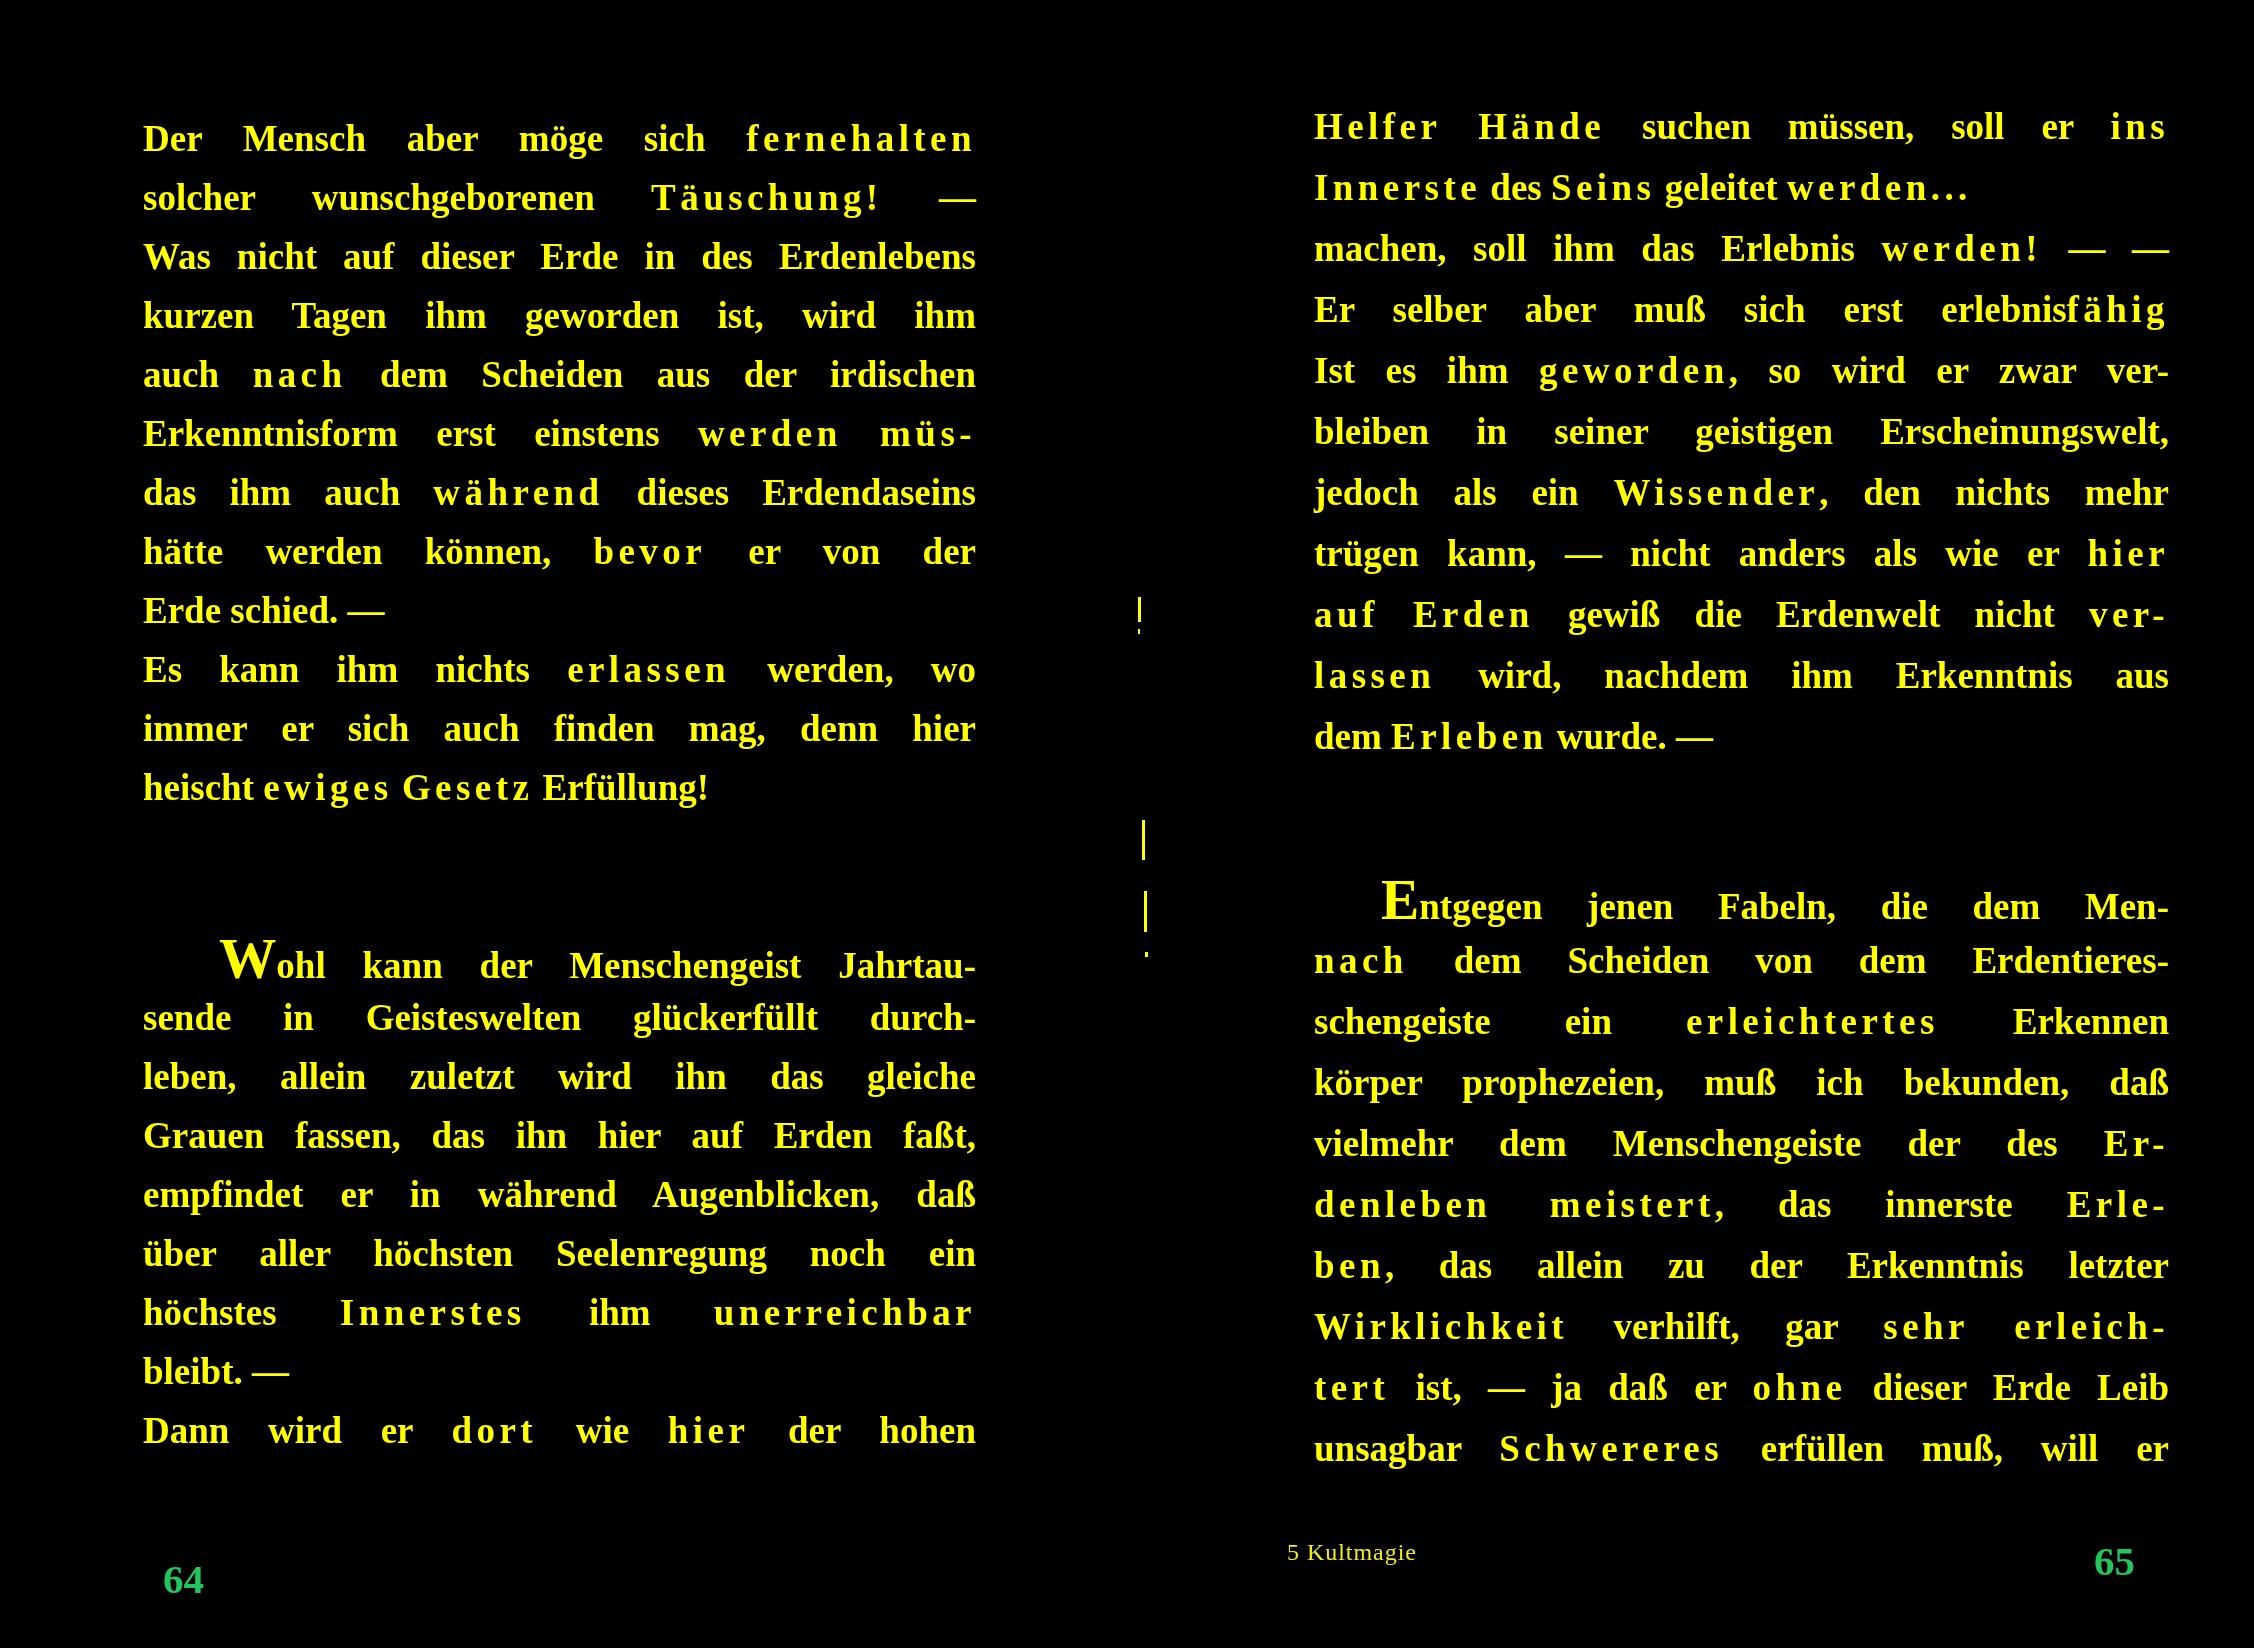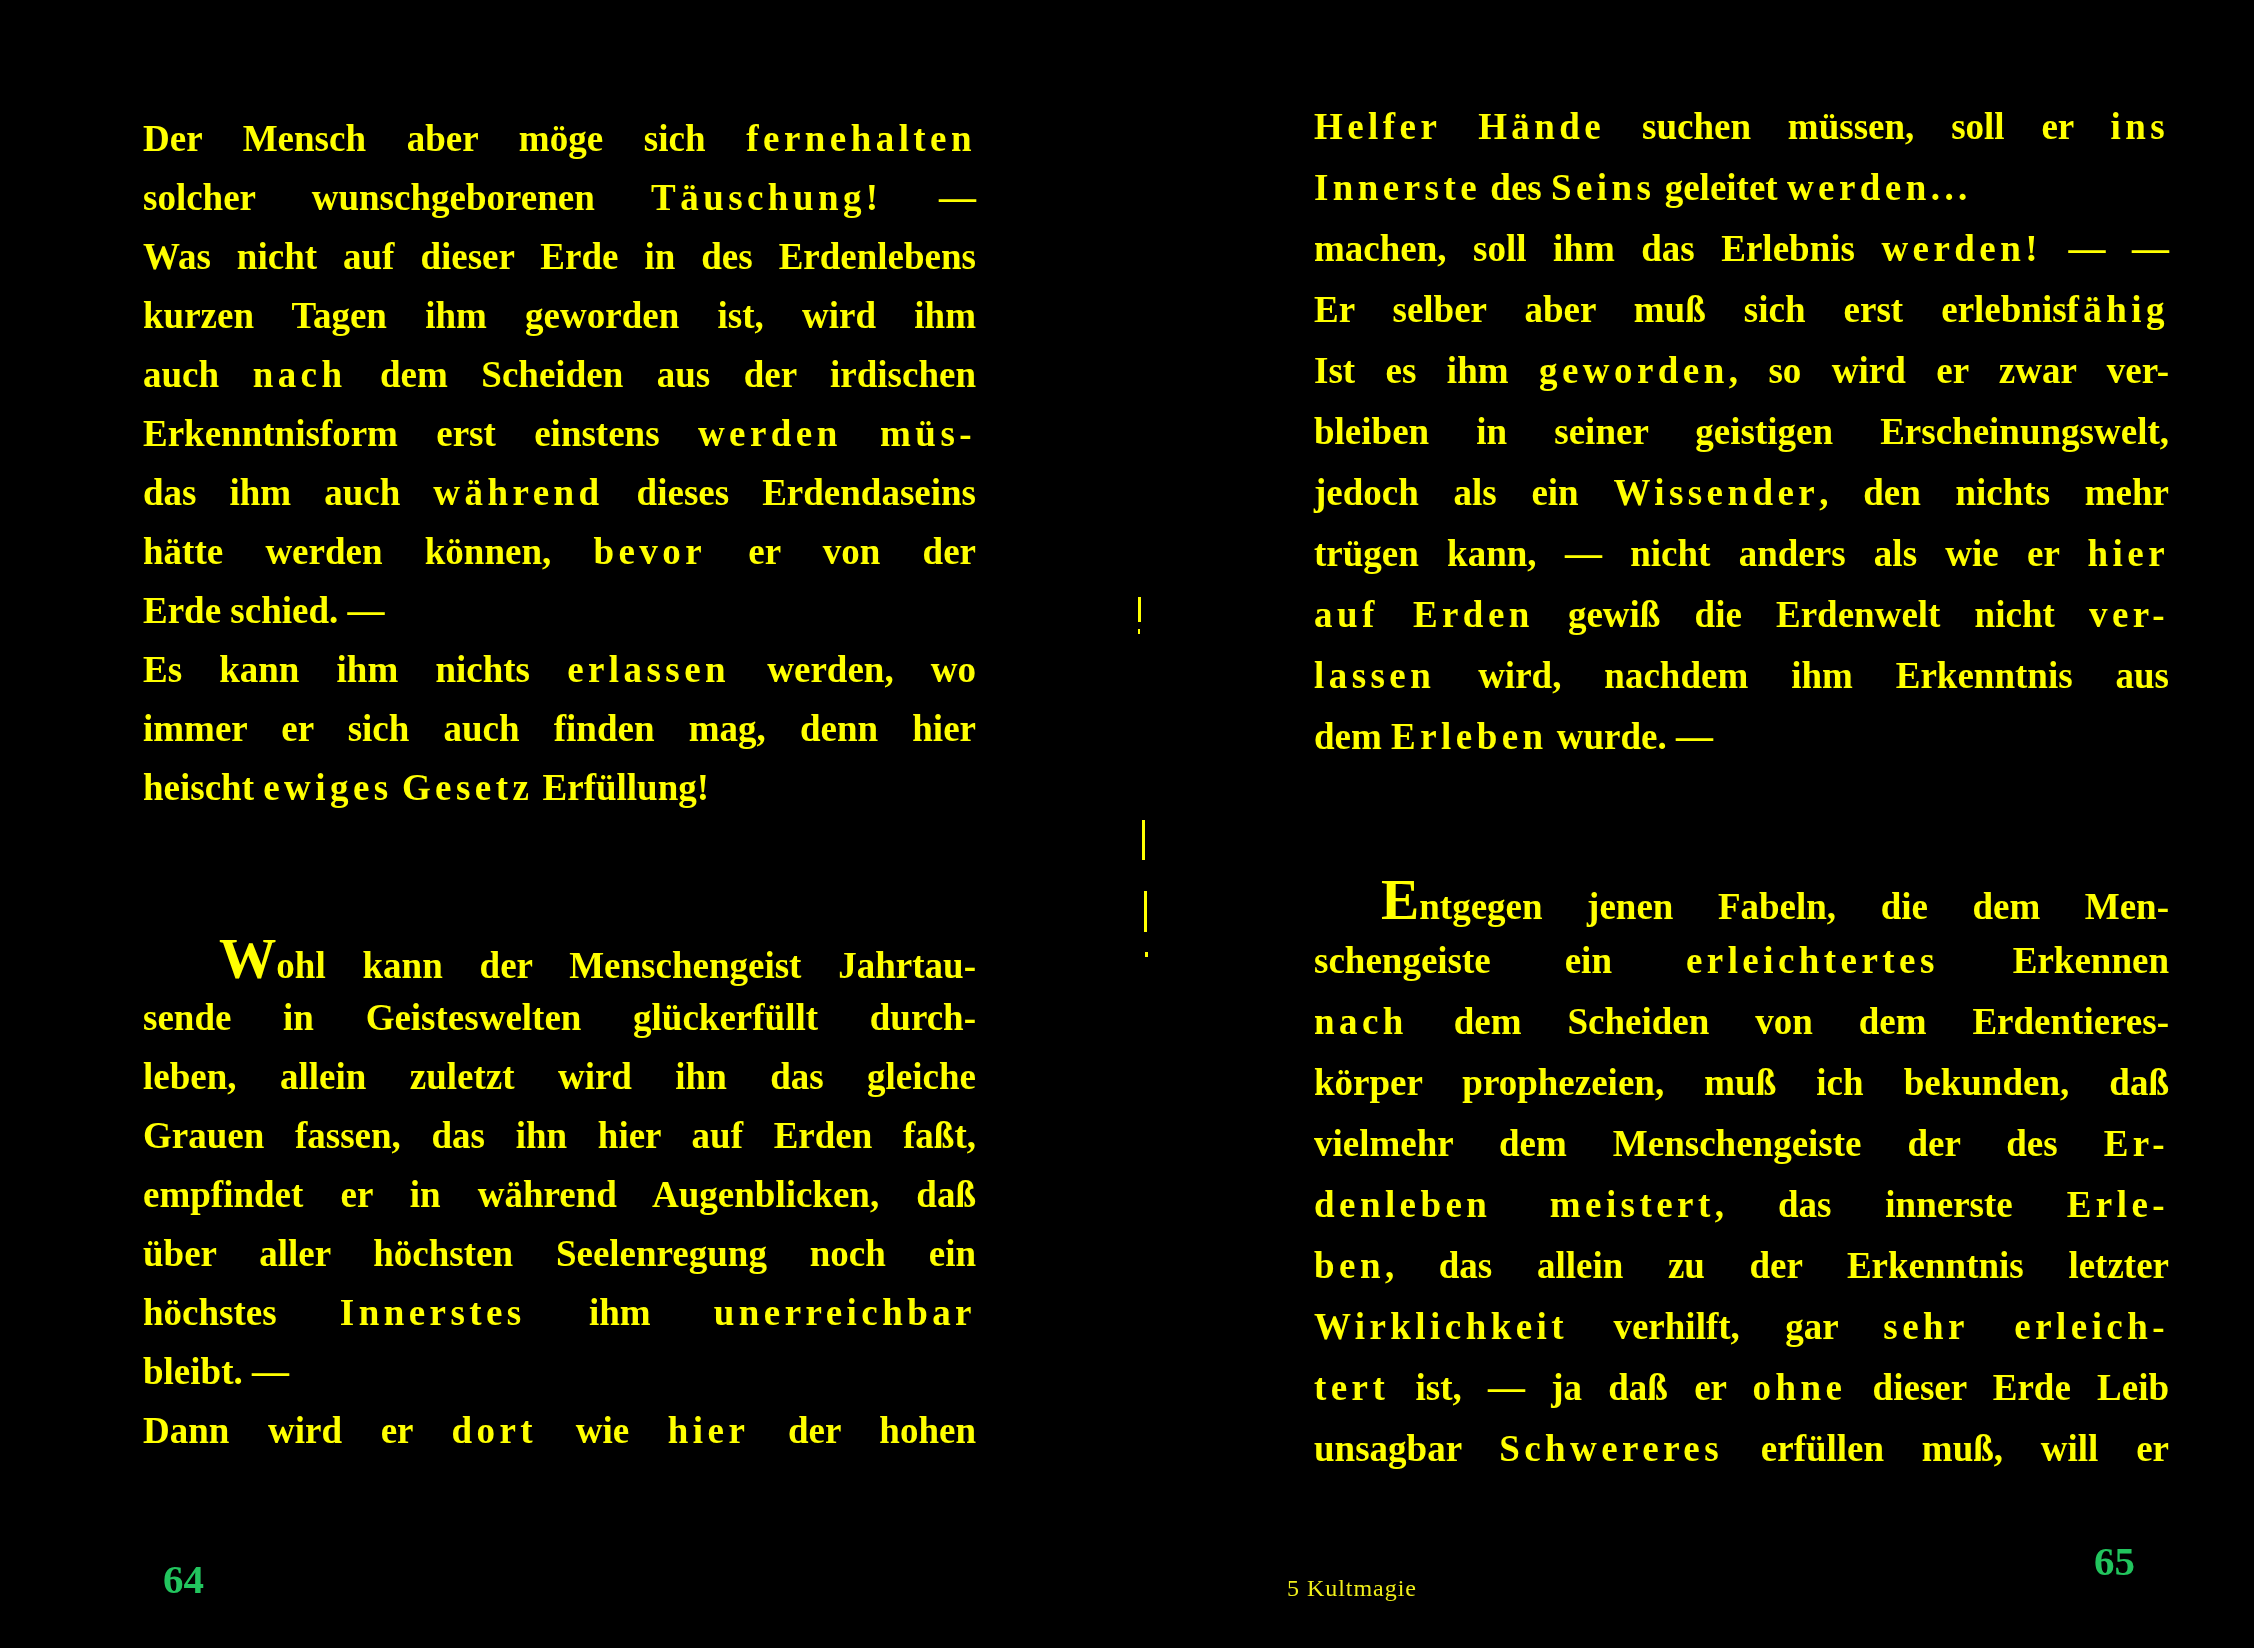--- a/index.html
+++ b/index.html
@@ -34,21 +34,21 @@
   .pagenum{
     position:absolute;
     color:#22c55e;
     font-weight:700;
     font-size:41px;
   }
   .pagenum.left-num{left:163px;top:1555px;}
   .pagenum.right-num{left:2094px;top:1537px;}
   .footer-mark{
     position:absolute;
-    left:1287px;top:1575px;
+    left:1287px;top:1539px;
     color:#f0ef1a;
     font-weight:400;
     font-size:24px;
     letter-spacing:0.04em;
   }
   .artifact{
     position:absolute;
     background:#ffff00;
   }
 </style>
@@ -98,22 +98,22 @@
           <div class="line"><span>Ist es ihm </span><span class="sp">geworden</span><span>, so wird er zwar ver-</span></div>
           <div class="line"><span>bleiben in seiner geistigen Erscheinungswelt,</span></div>
           <div class="line"><span>jedoch als ein </span><span class="sp">Wissender</span><span>, den nichts mehr</span></div>
           <div class="line"><span>trügen kann, — nicht anders als wie er </span><span class="sp">hier</span></div>
           <div class="line"><span class="sp">auf</span><span> </span><span class="sp">Erden</span><span> gewiß die Erdenwelt nicht </span><span class="sp">ver-</span></div>
           <div class="line"><span class="sp">lassen</span><span> wird, nachdem ihm Erkenntnis aus</span></div>
           <div class="line short"><span>dem </span><span class="sp">Erleben</span><span> wurde. —</span></div>
         </div>
         <div style="margin-top: 102px;">
           <div class="line" style="padding-left: 67px;"><span class="init">E</span><span>ntgegen jenen Fabeln, die dem Men-</span></div>
+          <div class="line"><span class="sp">nach</span><span> dem Scheiden von dem Erdentieres-</span></div>
           <div class="line"><span>schengeiste ein </span><span class="sp">erleichtertes</span><span> Erkennen</span></div>
-          <div class="line"><span class="sp">nach</span><span> dem Scheiden von dem Erdentieres-</span></div>
           <div class="line"><span>körper prophezeien, muß ich bekunden, daß</span></div>
           <div class="line"><span>vielmehr dem Menschengeiste der des </span><span class="sp">Er-</span></div>
           <div class="line"><span class="sp">denleben meistert</span><span>, das innerste </span><span class="sp">Erle-</span></div>
           <div class="line"><span class="sp">ben</span><span>, das allein zu der Erkenntnis letzter</span></div>
           <div class="line"><span class="sp">Wirklichkeit</span><span> verhilft, gar </span><span class="sp">sehr</span><span> </span><span class="sp">erleich-</span></div>
           <div class="line"><span class="sp">tert</span><span> ist, — ja daß er </span><span class="sp">ohne</span><span> dieser Erde Leib</span></div>
           <div class="line"><span>unsagbar </span><span class="sp">Schwereres</span><span> erfüllen muß, will er</span></div>
         </div>
       </div>
     <div class="footer-mark">5 Kultmagie</div>

